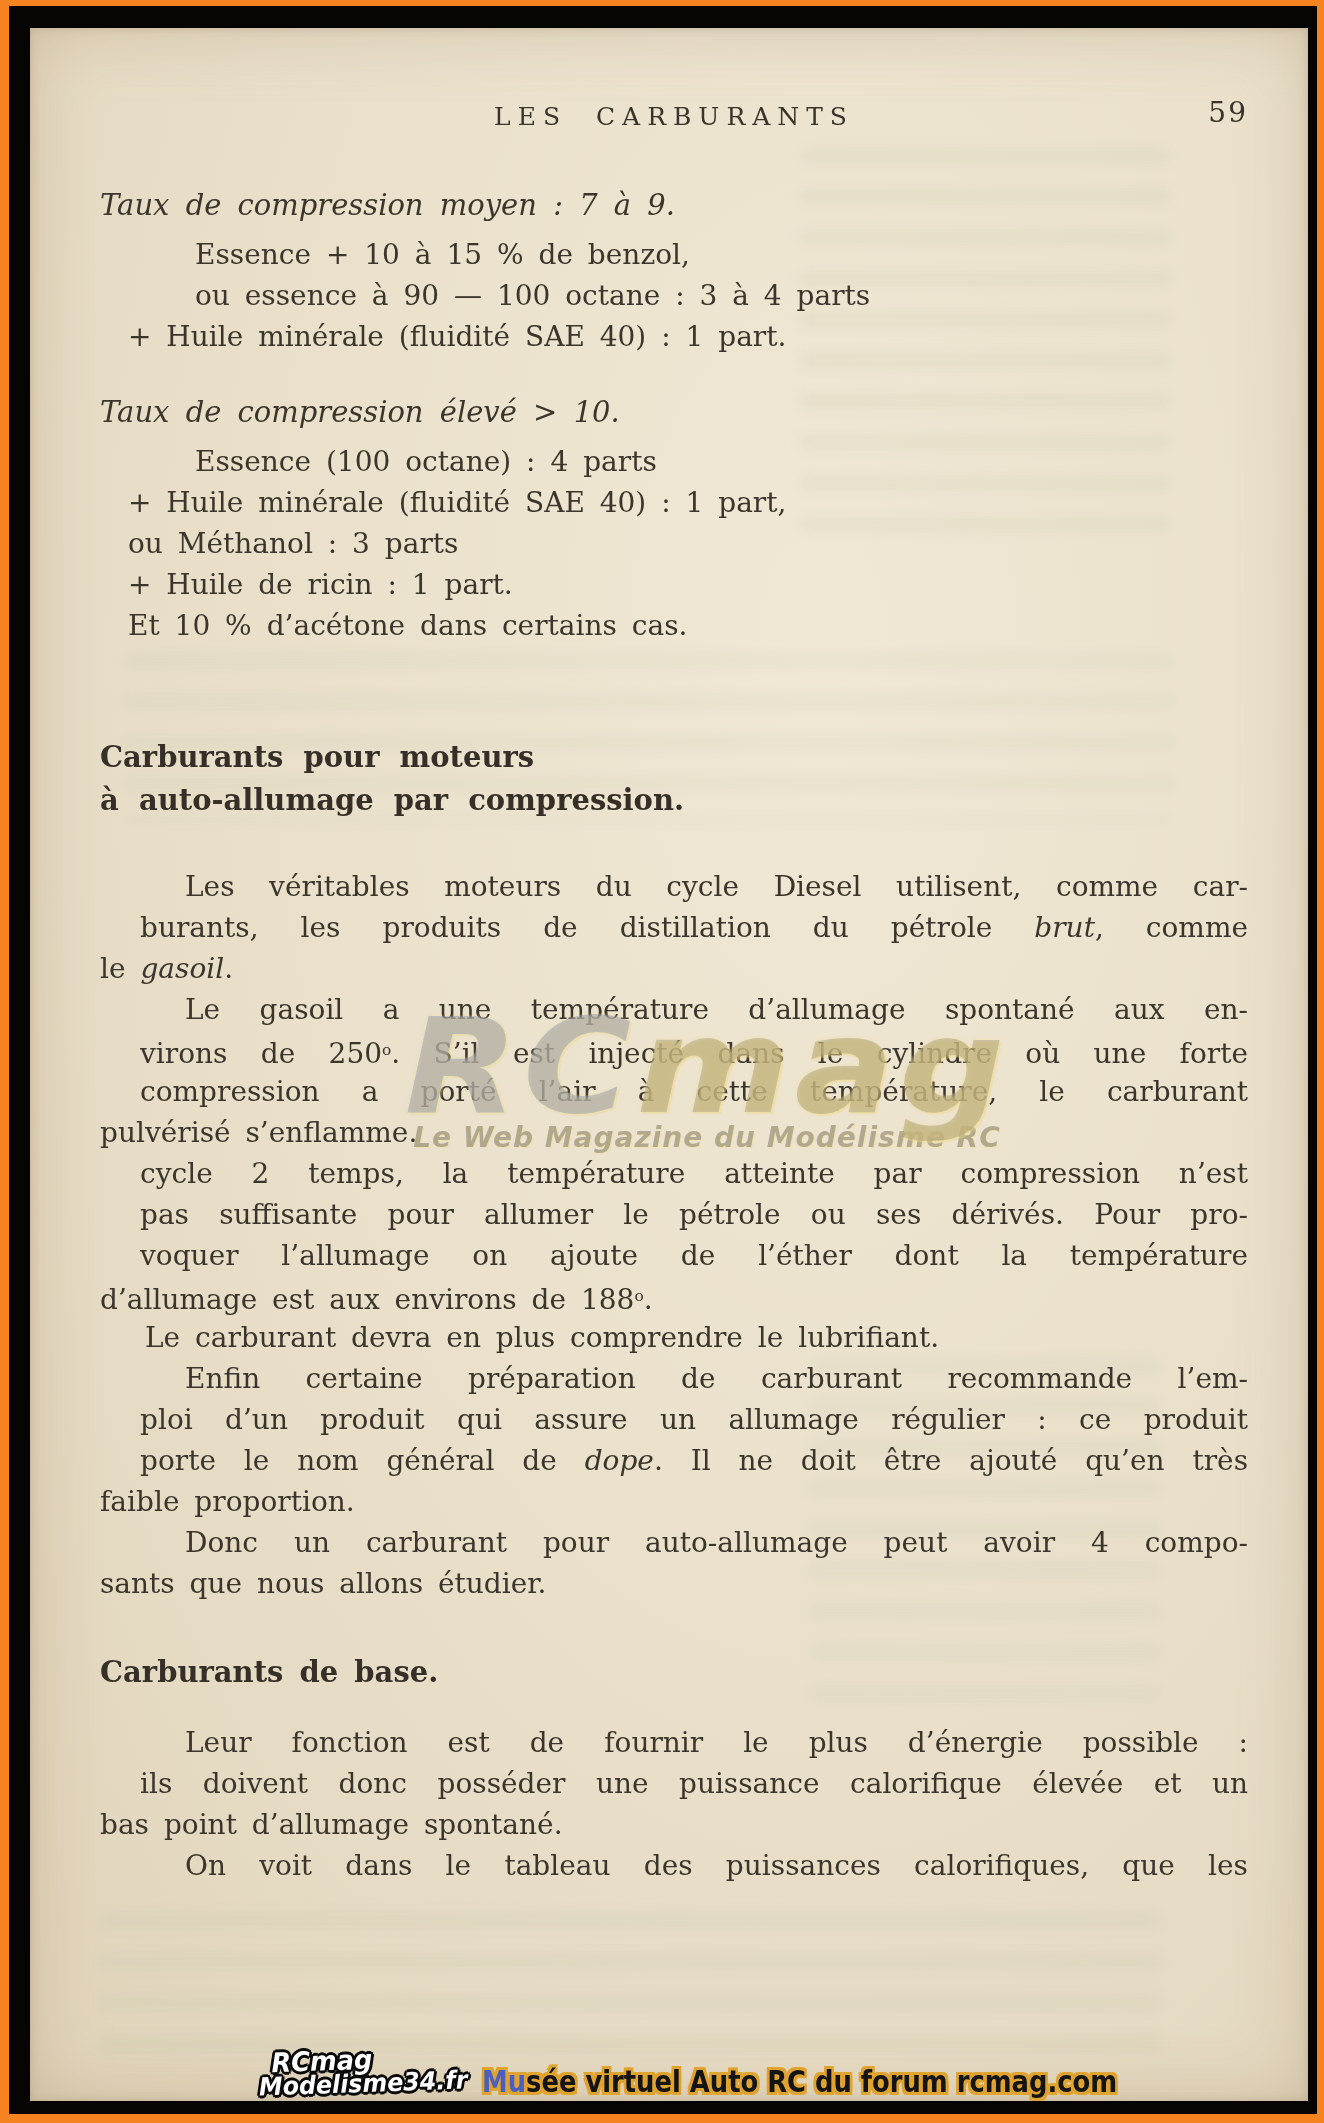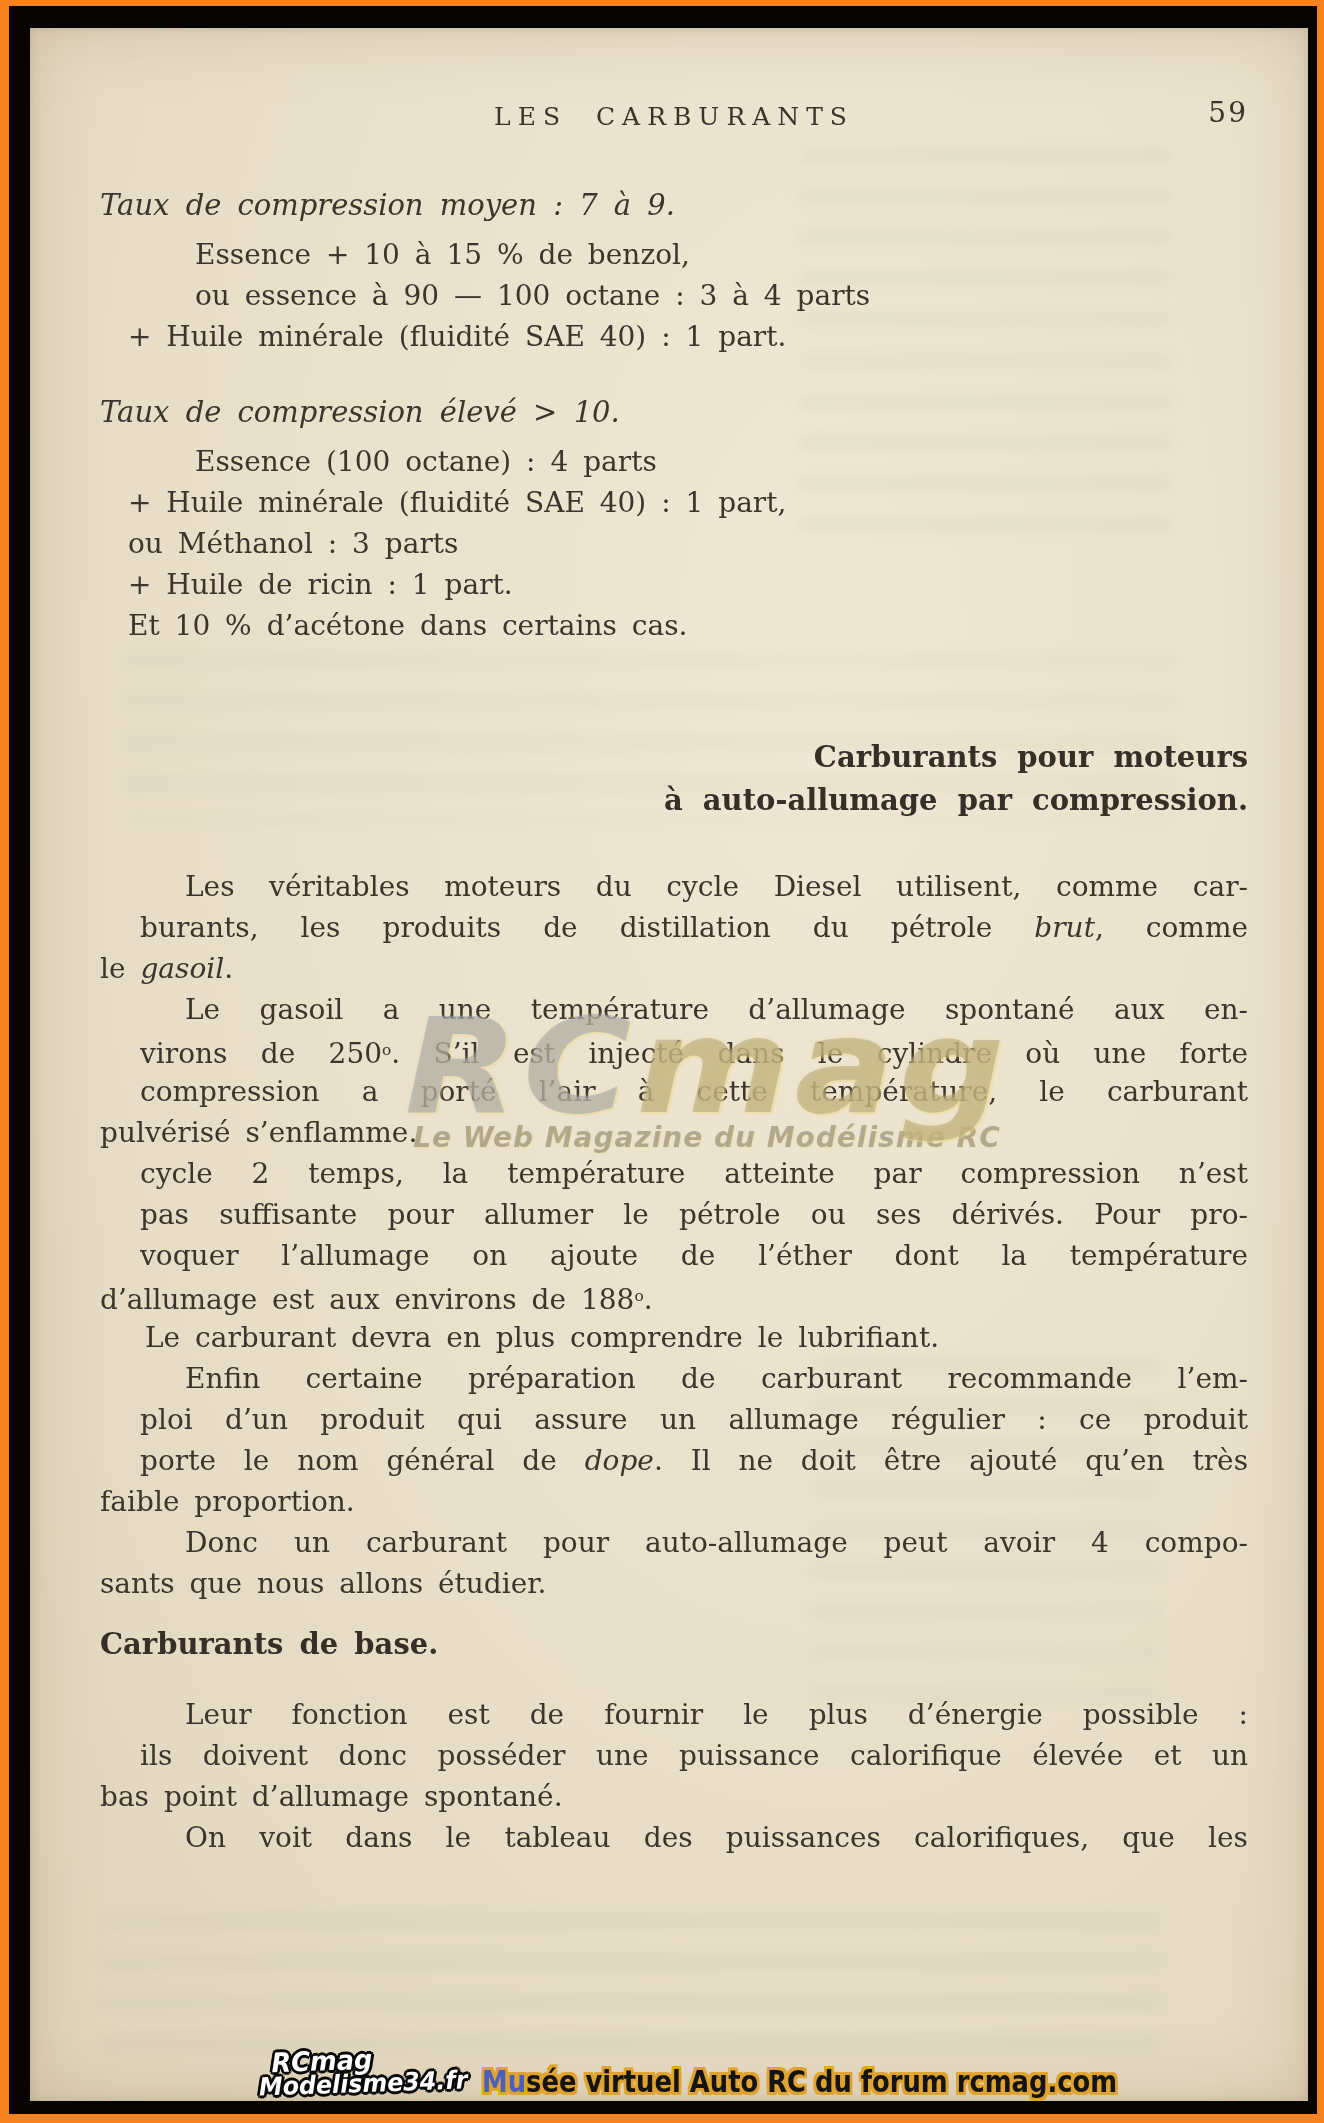--- a/index.html
+++ b/index.html
@@ -73,32 +73,32 @@
     margin-top:53px;
     word-spacing:7px;
     font-size:29px;
   }
   .recipe{ margin-top:8px; }
   .r-indent{ padding-left:95px; }
   .r-hang{ padding-left:28px; }
 
   .main-heading{
     margin-top:90px;
-    text-align:right;
+    text-align:left;
     font-weight:bold;
     font-size:29px;
     line-height:43px;
     color:#352f28;
     word-spacing:10px;
   }
 
   .body-block{ margin-top:44px; }
 
   .subheading{
-    margin-top:20px;
+    margin-top:48px;
     height:41px; line-height:41px;
     font-weight:bold;
     font-size:29px;
     word-spacing:6px;
     color:#352f28;
     margin-bottom:29px;
   }
 
   sup.deg{ font-size:.55em; vertical-align:.55em; letter-spacing:0; }
 

